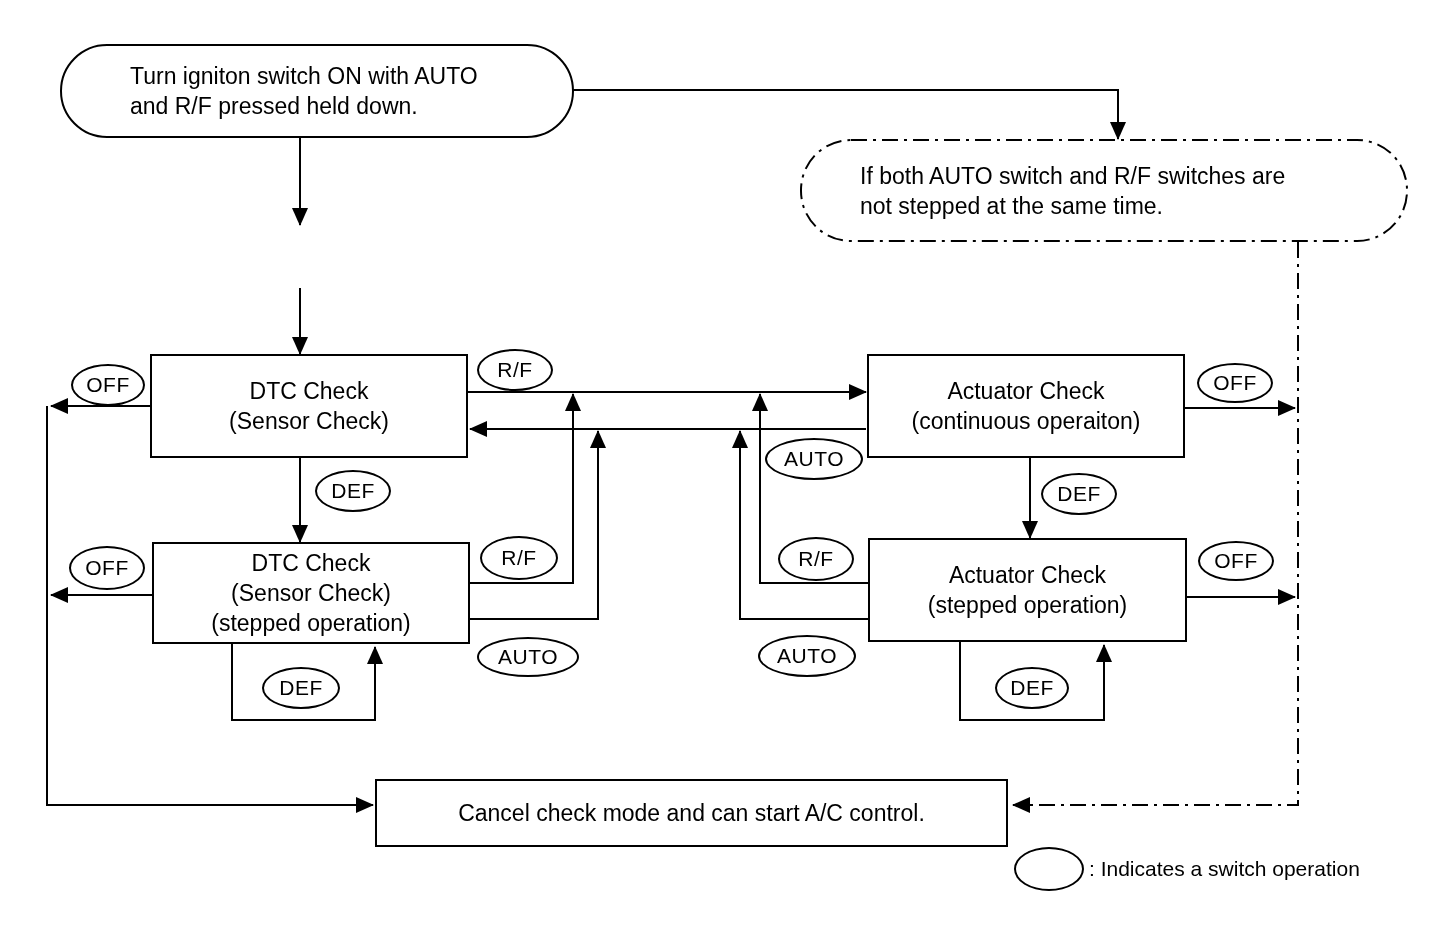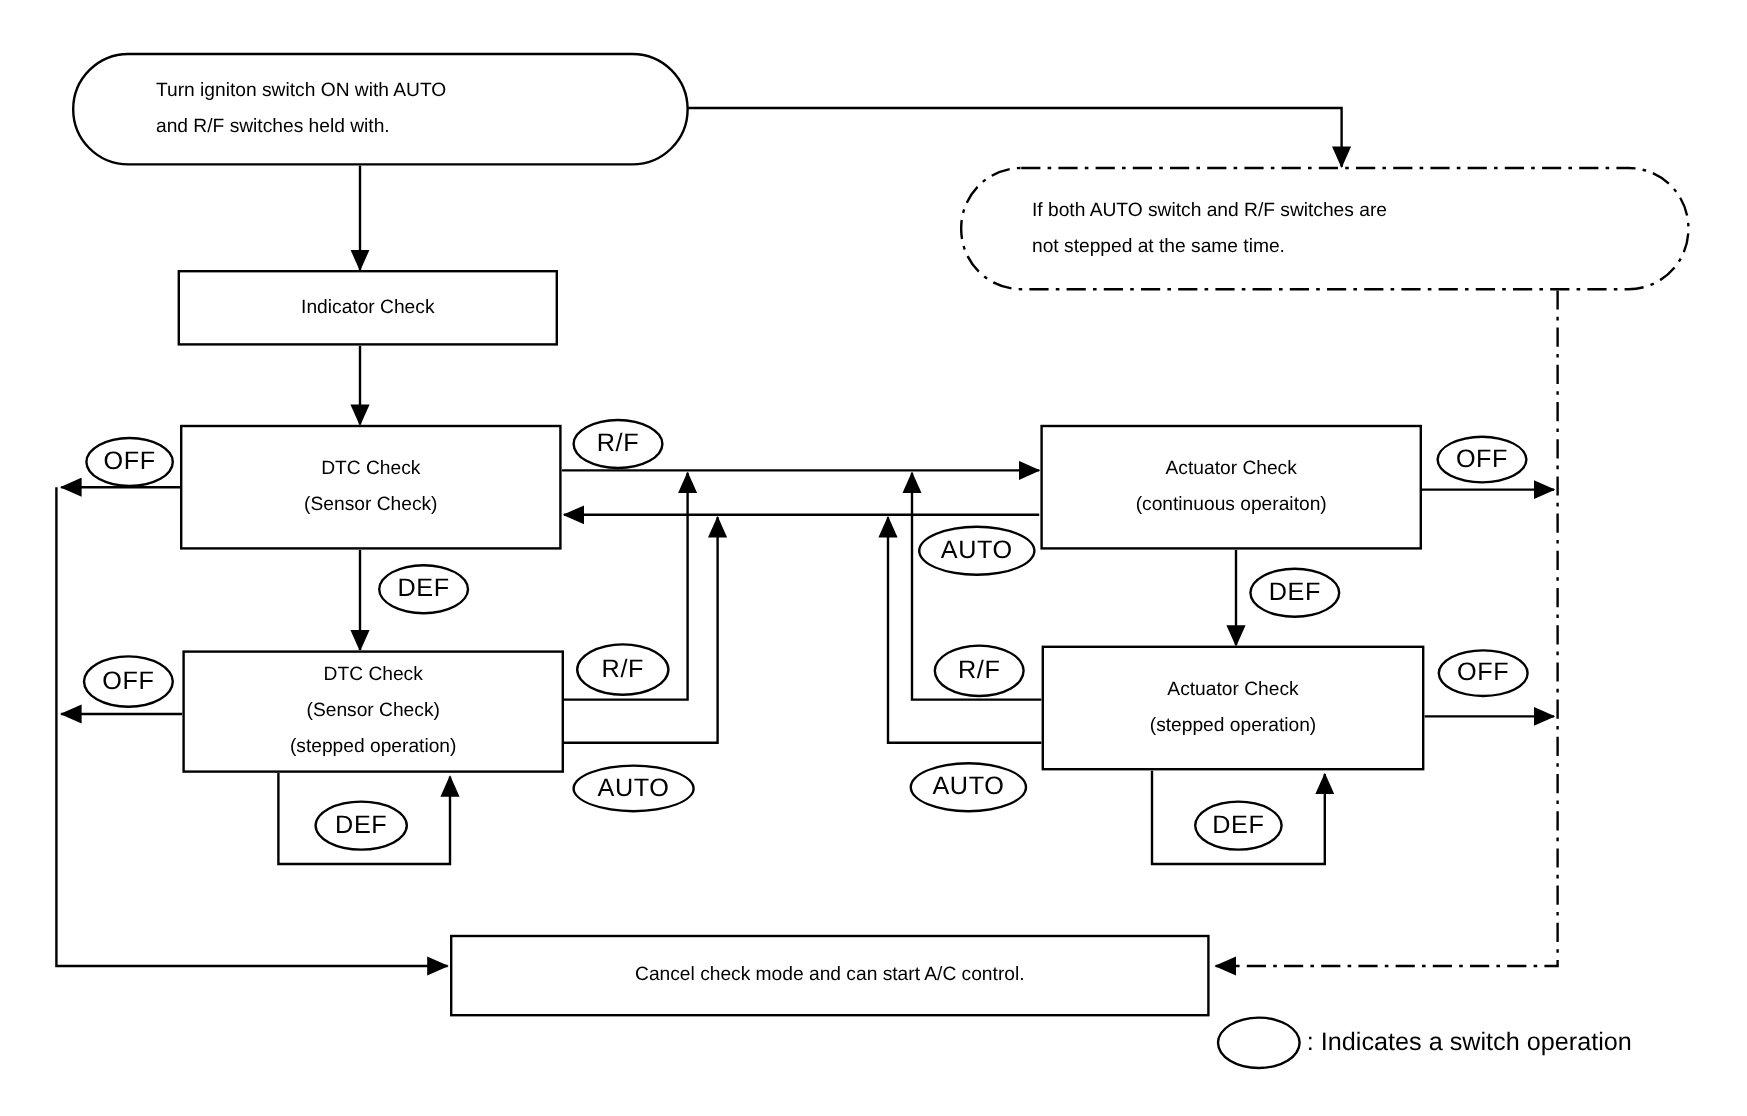--- a/index.html
+++ b/index.html
@@ -1,21 +1,21 @@
 <!DOCTYPE html>
 <html><head>
 <meta charset="utf-8">
 <style>
   html,body{margin:0;padding:0;background:#ffffff;}
   .canvas{position:relative;width:1456px;height:930px;background:#ffffff;overflow:hidden;
           font-family:"Liberation Sans",sans-serif;color:#000;}
   .lines{position:absolute;left:0;top:0;width:1456px;height:930px;}
   .node{position:absolute;box-sizing:border-box;display:flex;flex-direction:column;
         align-items:center;justify-content:center;text-align:center;
-        font-size:16px;line-height:30px;background:#fff;}
+        font-size:23px;line-height:30px;background:#fff;}
   .box{border:2px solid #000;}
   .stadium{border:2px solid #000;border-radius:47px;align-items:flex-start;text-align:left;}
   .stadium2{border:none;background:transparent;align-items:flex-start;text-align:left;}
   .sw{position:absolute;box-sizing:border-box;border:2px solid #000;border-radius:50%;
       display:flex;align-items:center;justify-content:center;background:#fff;
       font-size:21px;letter-spacing:0.5px;}
   .legend-ellipse{position:absolute;box-sizing:border-box;border:2px solid #000;border-radius:50%;background:#fff;}
   .legend-text{position:absolute;font-size:21px;white-space:nowrap;}
   .pad-s1{padding-left:68px;}
   .pad-s2{padding-left:60px;}
@@ -57,31 +57,28 @@
       <path d="M1187,597 H1295" marker-end="url(#ah)"></path>
       <path d="M1298,242 V805 H1013" stroke-dasharray="16 6 3 6" marker-end="url(#ah)"></path>
 
       <path d="M232,644 V720 H375 V647" marker-end="url(#ah)"></path>
       <path d="M960,642 V720 H1104 V645" marker-end="url(#ah)"></path>
     </g>
   </svg>
 
   <div class="node stadium pad-s1" style="left:60px;top:44px;width:514px;height:94px;">
     <span class="ln">Turn igniton switch ON with AUTO</span>
-    <span class="ln">and R/F switches held with.</span>
+    <span class="ln">and R/F pressed held down.</span>
   </div>
 
   <div class="node stadium2 pad-s2" style="left:800px;top:139px;width:608px;height:103px;justify-content:center;">
     <span class="ln">If both AUTO switch and R/F switches are</span>
     <span class="ln">not stepped at the same time.</span>
   </div>
 
-  <div class="node box" style="left:148px;top:225px;width:317px;height:63px;">
-    <span class="ln">Indicator Check</span>
-  </div>
 
   <div class="node box" style="left:150px;top:354px;width:318px;height:104px;">
     <span class="ln">DTC Check</span>
     <span class="ln">(Sensor Check)</span>
   </div>
 
   <div class="node box" style="left:152px;top:542px;width:318px;height:102px;">
     <span class="ln">DTC Check</span>
     <span class="ln">(Sensor Check)</span>
     <span class="ln">(stepped operation)</span>

